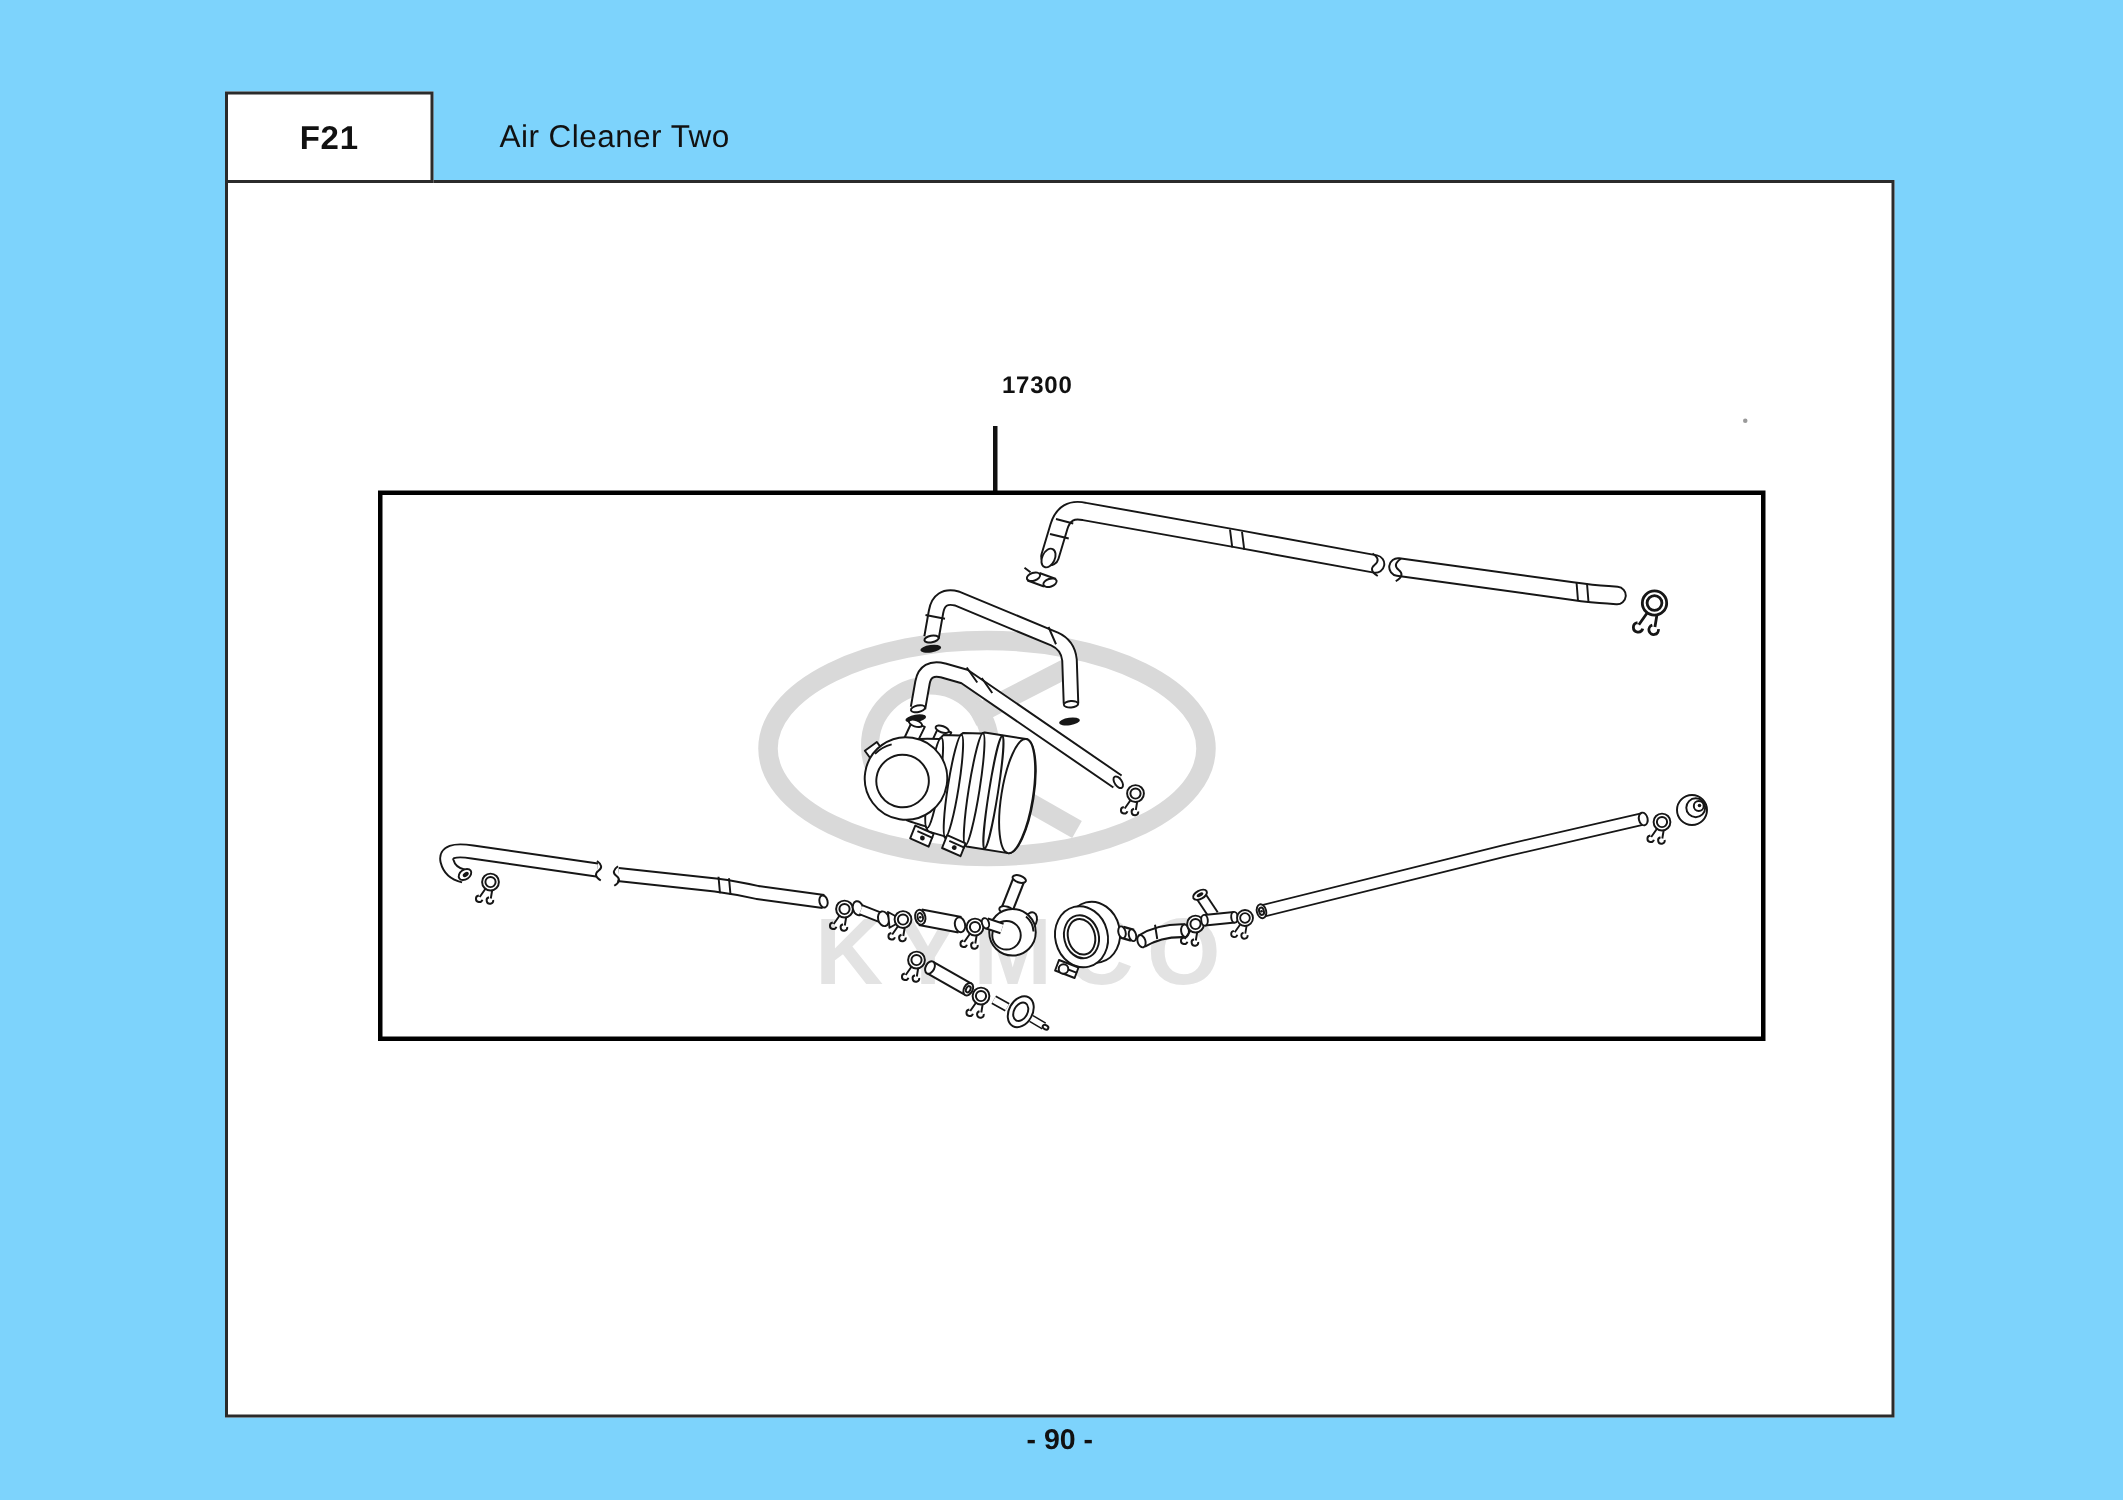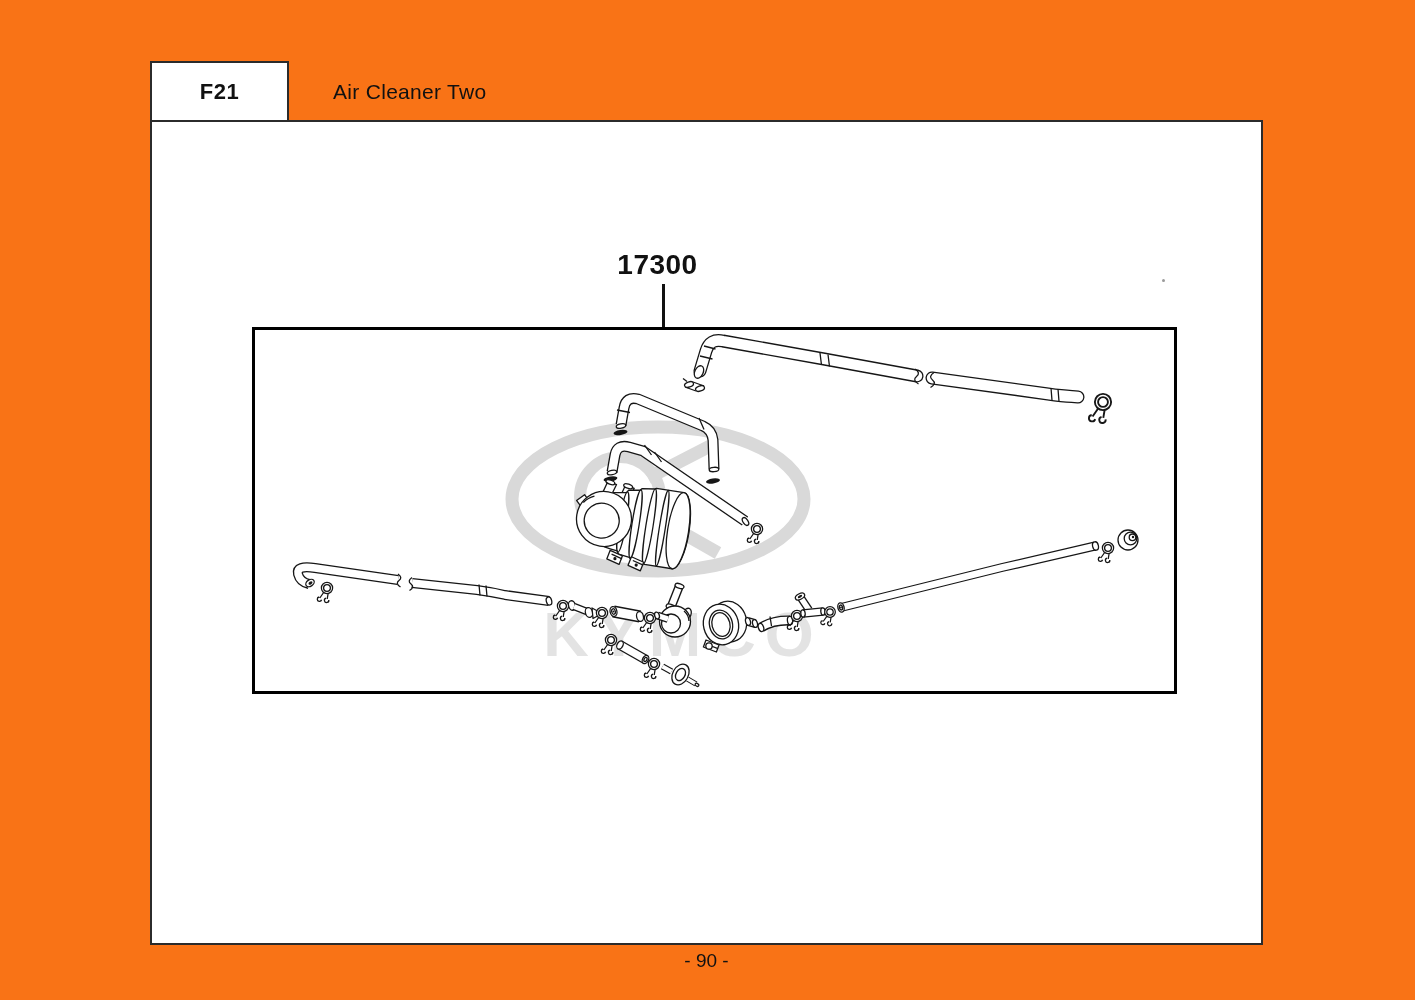--- a/index.html
+++ b/index.html
@@ -1,34 +1,34 @@
 <!DOCTYPE html>
 <html><head>
 <meta charset="utf-8">
 <style>
   html,body{margin:0;padding:0;background:#fff;}
   body{width:1415px;height:1000px;position:relative;overflow:hidden;
        font-family:"Liberation Sans",sans-serif;color:#111;}
-  .sheet{position:absolute;inset:0;background:#f97316;}
+  .sheet{position:absolute;inset:0;background:#7dd3fc;}
   .page-frame{position:absolute;left:150px;top:120px;width:1113px;height:825px;
        border:2px solid #2b2b2b;box-sizing:border-box;background:#fff;}
   .header-box{position:absolute;left:150px;top:61px;width:139px;height:61px;
        border:2px solid #2b2b2b;box-sizing:border-box;background:#fff;
        display:flex;align-items:center;justify-content:center;}
   .header-code{font-size:22px;font-weight:bold;letter-spacing:.5px;}
   .header-title{position:absolute;left:333px;top:80px;font-size:21px;font-weight:normal;
        letter-spacing:.3px;white-space:nowrap;}
-  .part-number{position:absolute;left:600px;top:249px;width:115px;text-align:center;
-       font-size:28px;font-weight:bold;letter-spacing:.5px;}
+  .part-number{position:absolute;left:600px;top:249px;width:115px;text-align:right;
+       font-size:16px;font-weight:bold;letter-spacing:.5px;}
   .leader-line{position:absolute;left:662px;top:284px;width:3px;height:44px;background:#111;}
   .figure-box{position:absolute;left:252px;top:327px;width:925px;height:367px;
        border:3px solid #000;box-sizing:border-box;background:transparent;}
   .figure-svg{position:absolute;left:252px;top:327px;width:925px;height:367px;}
   .footer-page{position:absolute;left:150px;top:950px;width:1113px;text-align:center;
-       font-size:19px;font-weight:normal;}
+       font-size:19px;font-weight:bold;}
   
   .ln{stroke:#161616;stroke-width:1.3;fill:none;stroke-linejoin:round;}
   .wf{fill:#fff;stroke:#161616;stroke-width:1.3;stroke-linejoin:round;}
   .df{fill:#161616;stroke:none;}
   .to{stroke:#161616;fill:none;stroke-linejoin:round;}
   .ti{stroke:#fff;fill:none;stroke-linejoin:round;}
   .wm{stroke:#d9d9d9;fill:none;}
 </style>
 </head>
 <body>

